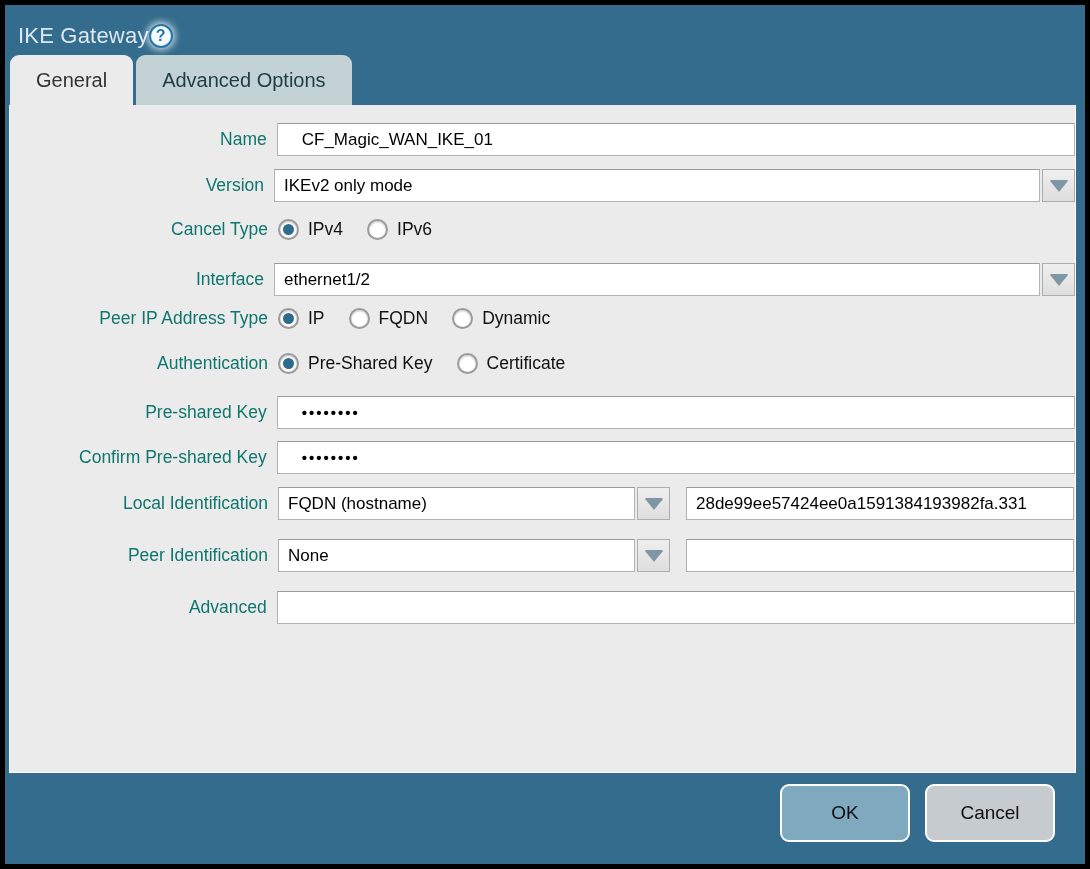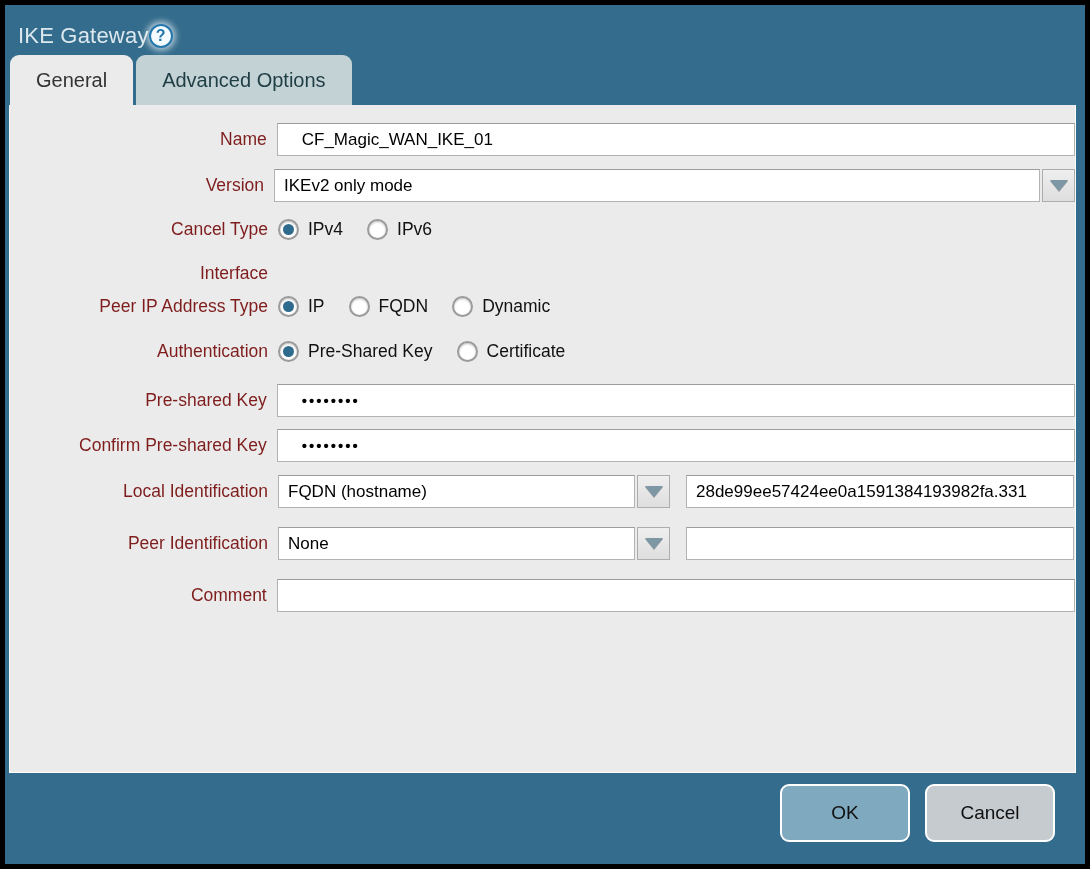--- a/index.html
+++ b/index.html
@@ -19,21 +19,21 @@
   .tab { border-radius:9px 9px 0 0; padding:0 26px; font-size:20px; display:flex; align-items:center; cursor:pointer; }
   .tab.active { background:#ebebeb; color:#333; }
   .tab.inactive { background:#c3d2d4; color:#1e3d44; }
   
   .content {
     margin:0 9px 0 4px; height:668px; background:#ebebeb;
     border-left:1px solid #fff; border-right:1px solid #fff; border-bottom:1px solid #fff;
     padding-top:18px; position:relative; z-index:1;
   }
   .row { display:flex; align-items:center; }
-  .lbl { width:268px; text-align:right; padding-right:10px; font-size:17.5px; color:#7f1d1d; white-space:nowrap; }
+  .lbl { width:268px; text-align:right; padding-right:10px; font-size:17.5px; color:#0f766e; white-space:nowrap; }
   .fieldwrap { display:flex; align-items:center; }
   input.txt {
     height:33px; border:1px solid #b3b3b3; border-top-color:#9c9c9c; background:#fff;
     font-family:"Liberation Sans", sans-serif; font-size:17px; color:#000; padding:0 9px; outline:none;
   }
   input.full { width:802px;padding-left:24px; }
   input.ddfield { width:766px; }
   .dd-btn {
     width:33px; height:33px; margin-left:2px; background:linear-gradient(#efefef,#dedede);
     border:1px solid #adadad; display:flex; align-items:center; justify-content:center; cursor:pointer;
@@ -91,20 +91,26 @@
     <div class="row mb23">
       <div class="lbl">Cancel Type</div>
       <span class="radio selected"></span>
       <span class="radio-label">IPv4</span>
       <span class="radio"></span>
       <span class="radio-label">IPv6</span>
     </div>
 
     <div class="row mb12">
       <div class="lbl">Interface</div>
+      <div class="fieldwrap">
+        <input class="txt ddfield" type="text" value="ethernet1/2" style="">
+        <div class="dd-btn">
+          <div class="tri"></div>
+        </div>
+      </div>
     </div>
 
 
     <div class="row mb24">
       <div class="lbl">Peer IP Address Type</div>
       <span class="radio selected"></span>
       <span class="radio-label">IP</span>
       <span class="radio"></span>
       <span class="radio-label">FQDN</span>
       <span class="radio"></span>
@@ -146,21 +152,21 @@
       <div class="fieldwrap">
         <input class="txt" type="text" style="width: 357px;" value="None">
         <div class="dd-btn">
           <div class="tri"></div>
         </div>
         <input class="txt" type="text" style="width: 388px; margin-left: 16px;" value="">
       </div>
     </div>
 
     <div class="row">
-      <div class="lbl">Comment</div>
+      <div class="lbl">Advanced</div>
       <input class="txt full" type="text" value="" style="">
     </div>
 
   </div>
 
   <div class="footer">
     <button class="btn btn-ok">OK</button>
     <button class="btn btn-cancel">Cancel</button>
   </div>
 

